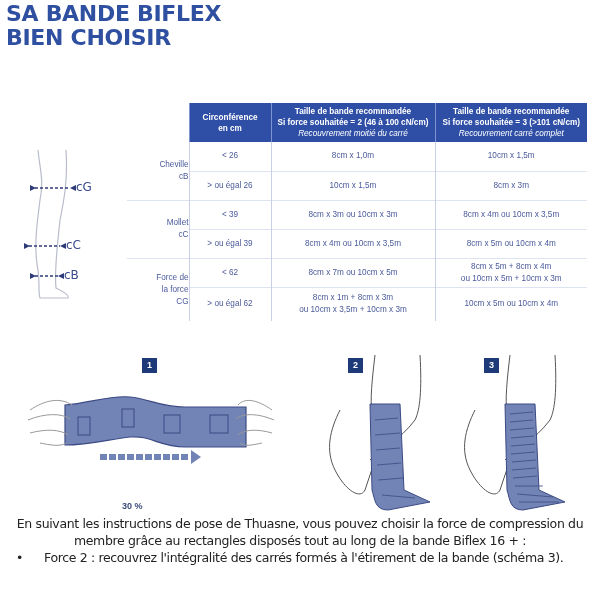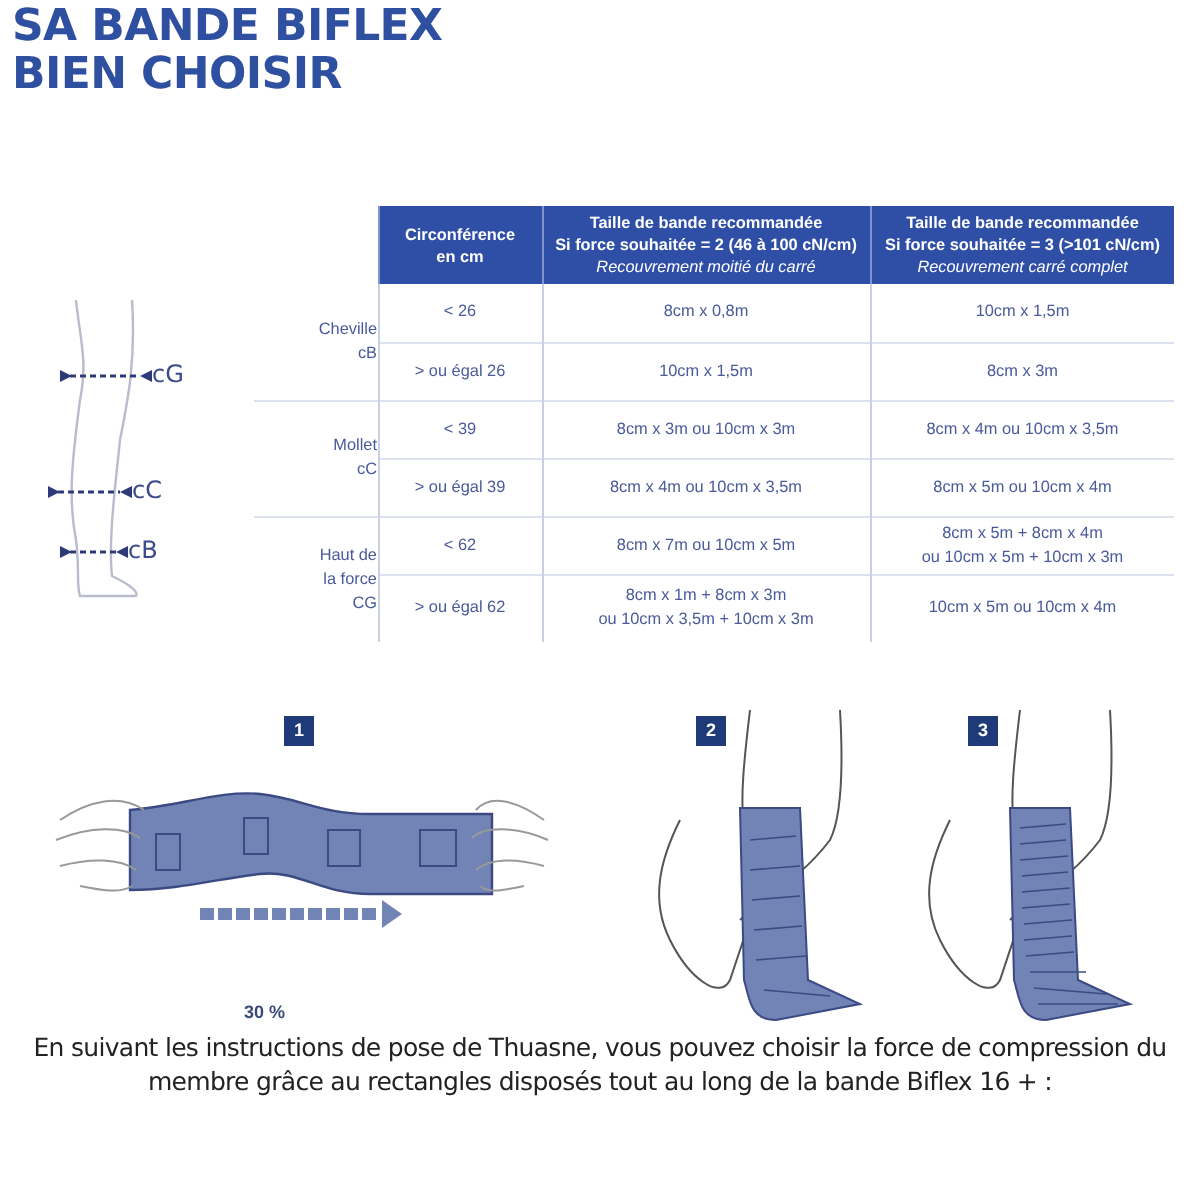--- a/index.html
+++ b/index.html
@@ -77,21 +77,21 @@
     </tr>
   </thead>
   <tbody>
     <tr class="first">
       <td class="cat" rowspan="2">
           <div>Cheville</div>
           <div>cB</div>
         </td>
       <td class="circ">&lt; 26</td>
       <td class="f2">
-          <div>8cm x 0,8m</div>
+          <div>8cm x 1,0m</div>
         </td>
       <td>
           <div>10cm x 1,5m</div>
         </td>
     </tr>
     <tr>
       <td class="circ">&gt; ou égal 26</td>
       <td class="f2">
           <div>10cm x 1,5m</div>
         </td>
@@ -116,21 +116,21 @@
       <td class="circ">&gt; ou égal 39</td>
       <td class="f2">
           <div>8cm x 4m ou 10cm x 3,5m</div>
         </td>
       <td>
           <div>8cm x 5m ou 10cm x 4m</div>
         </td>
     </tr>
     <tr>
       <td class="cat" rowspan="2">
-          <div>Haut de</div>
+          <div>Force de</div>
           <div>la force</div>
           <div>CG</div>
         </td>
       <td class="circ">&lt; 62</td>
       <td class="f2">
           <div>8cm x 7m ou 10cm x 5m</div>
         </td>
       <td>
           <div>8cm x 5m + 8cm x 4m</div>
           <div>ou 10cm x 5m + 10cm x 3m</div>
@@ -206,14 +206,15 @@
       <line x1="58" y1="128" x2="82" y2="126"></line>
       <line x1="60" y1="136" x2="88" y2="136"></line>
       <line x1="62" y1="144" x2="98" y2="147"></line>
       <line x1="64" y1="152" x2="104" y2="152"></line>
     </g>
 </svg>
 
 <div class="desc">
   <p>En suivant les instructions de pose de Thuasne, vous pouvez choisir la force de compression du membre grâce au rectangles disposés tout au long de la bande Biflex 16 + :</p>
   <ul>
+    <li>Force 2 : recouvrez l'intégralité des carrés formés à l'étirement de la bande (schéma 3).</li>
   </ul>
 </div>
 
 </body></html>

